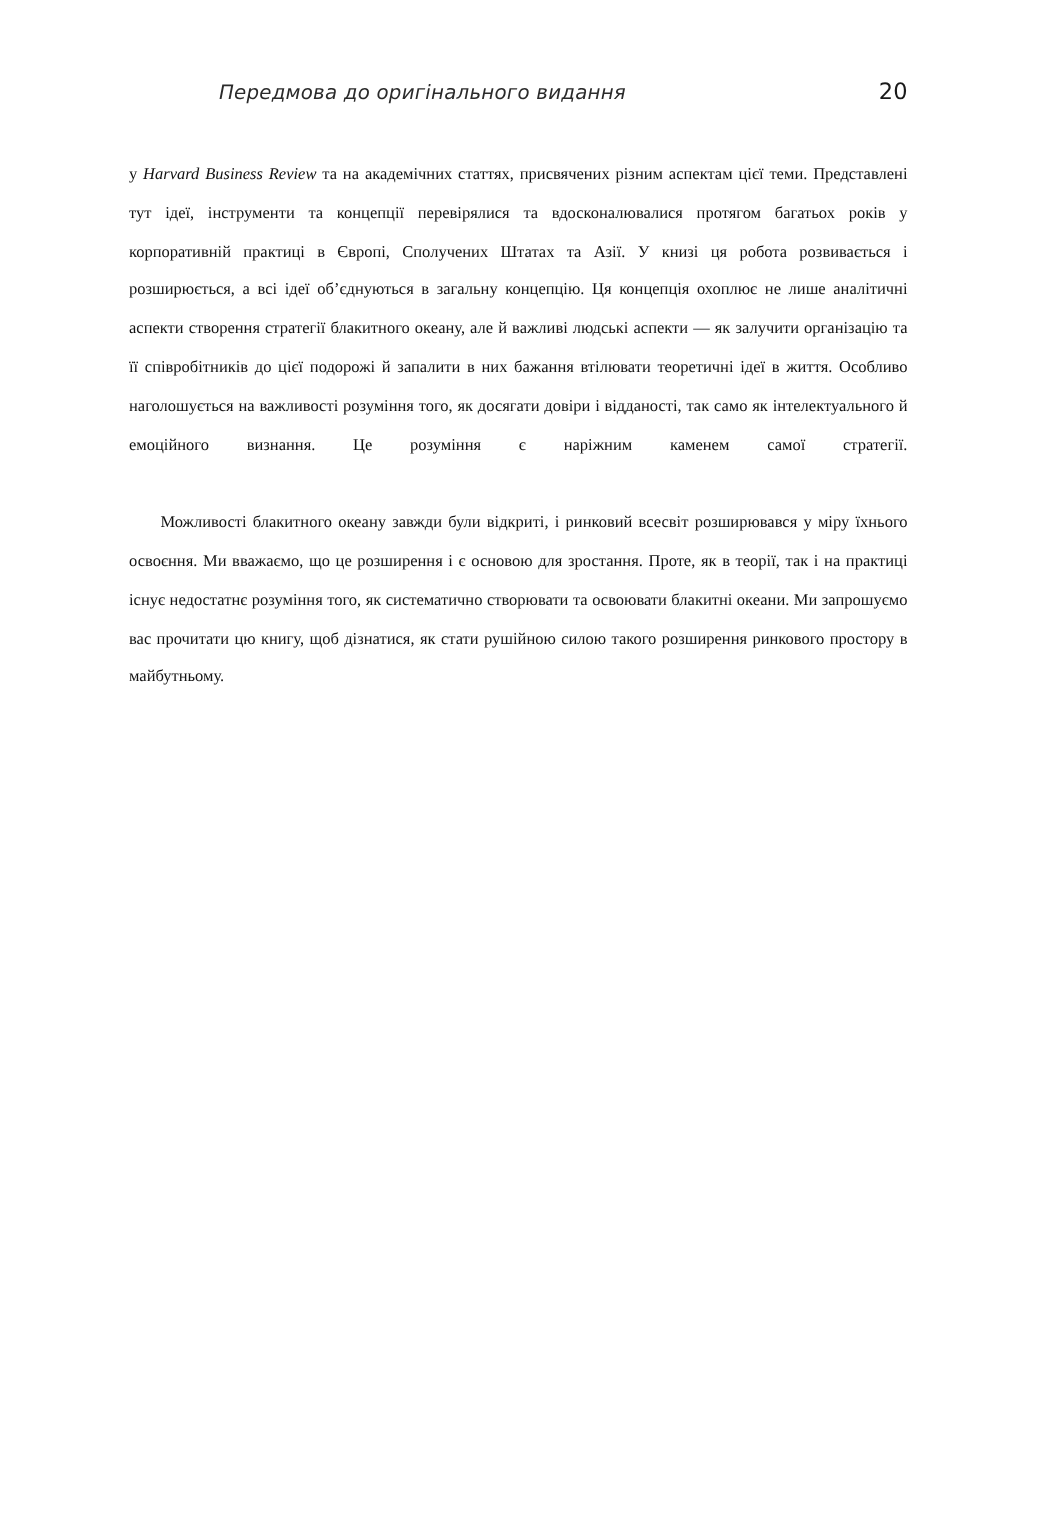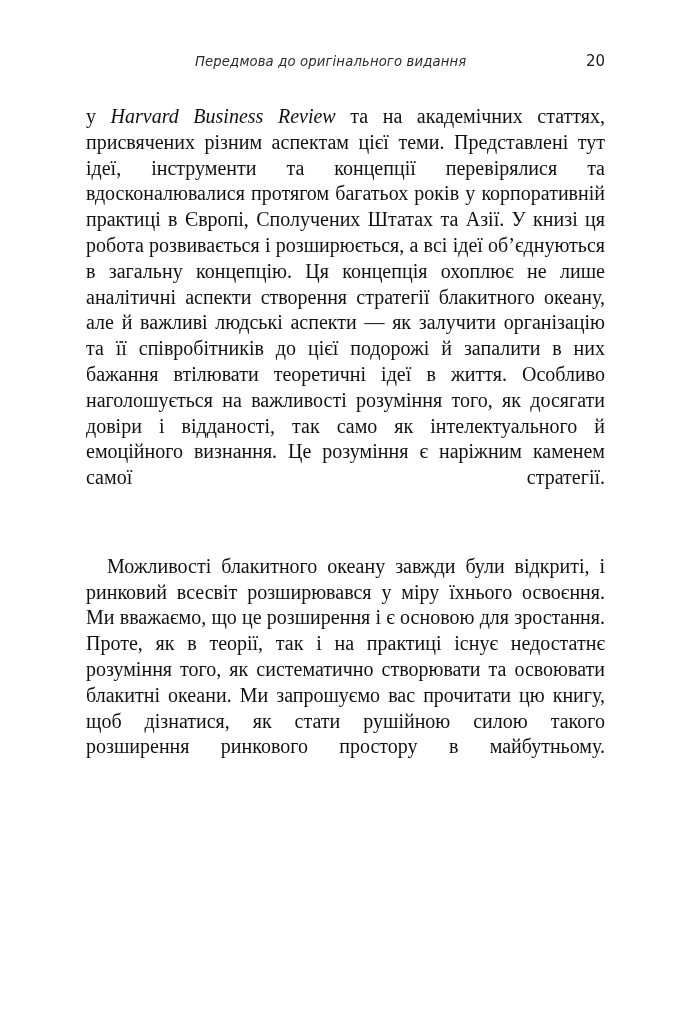--- a/index.html
+++ b/index.html
@@ -32,21 +32,21 @@
 
   .running-head-title {
     font-family: "DejaVu Sans", "Liberation Sans", sans-serif;
     font-style: italic;
     font-weight: 400;
     font-size: 13.2px;
     letter-spacing: 0.15px;
     color: #2b2b2b;
     white-space: nowrap;
     
-    margin-left: 109px;
+    margin-left: 60px;
   }
 
   .running-head-folio {
     font-family: "DejaVu Sans", "Liberation Sans", sans-serif;
     font-style: normal;
     font-weight: 400;
     font-size: 15px;
     color: #1a1a1a;
     white-space: nowrap;
   }
@@ -54,38 +54,37 @@
   
   .textblock {
     position: absolute;
     left: 86px;
     top: 104px;
     width: 519px;
   }
 
   .para {
     font-family: "Liberation Serif", "DejaVu Serif", serif;
-    font-size: 20px;
+    font-size: 11px;
     line-height: 25.8px;
     color: #111111;
     text-align: justify;
     text-justify: inter-word;
     margin: 0;
     hyphens: manual;
     -webkit-hyphens: manual;
     word-spacing: 0.1px;
   }
 
   .para.continued {
     text-indent: 0;
   }
 
   .para.indented {
     text-indent: 21px;
-    margin-top: 37px;
   }
 
   .para em {
     font-style: italic;
   }
 
   
   .para::after {
     content: "";
     display: inline-block;

